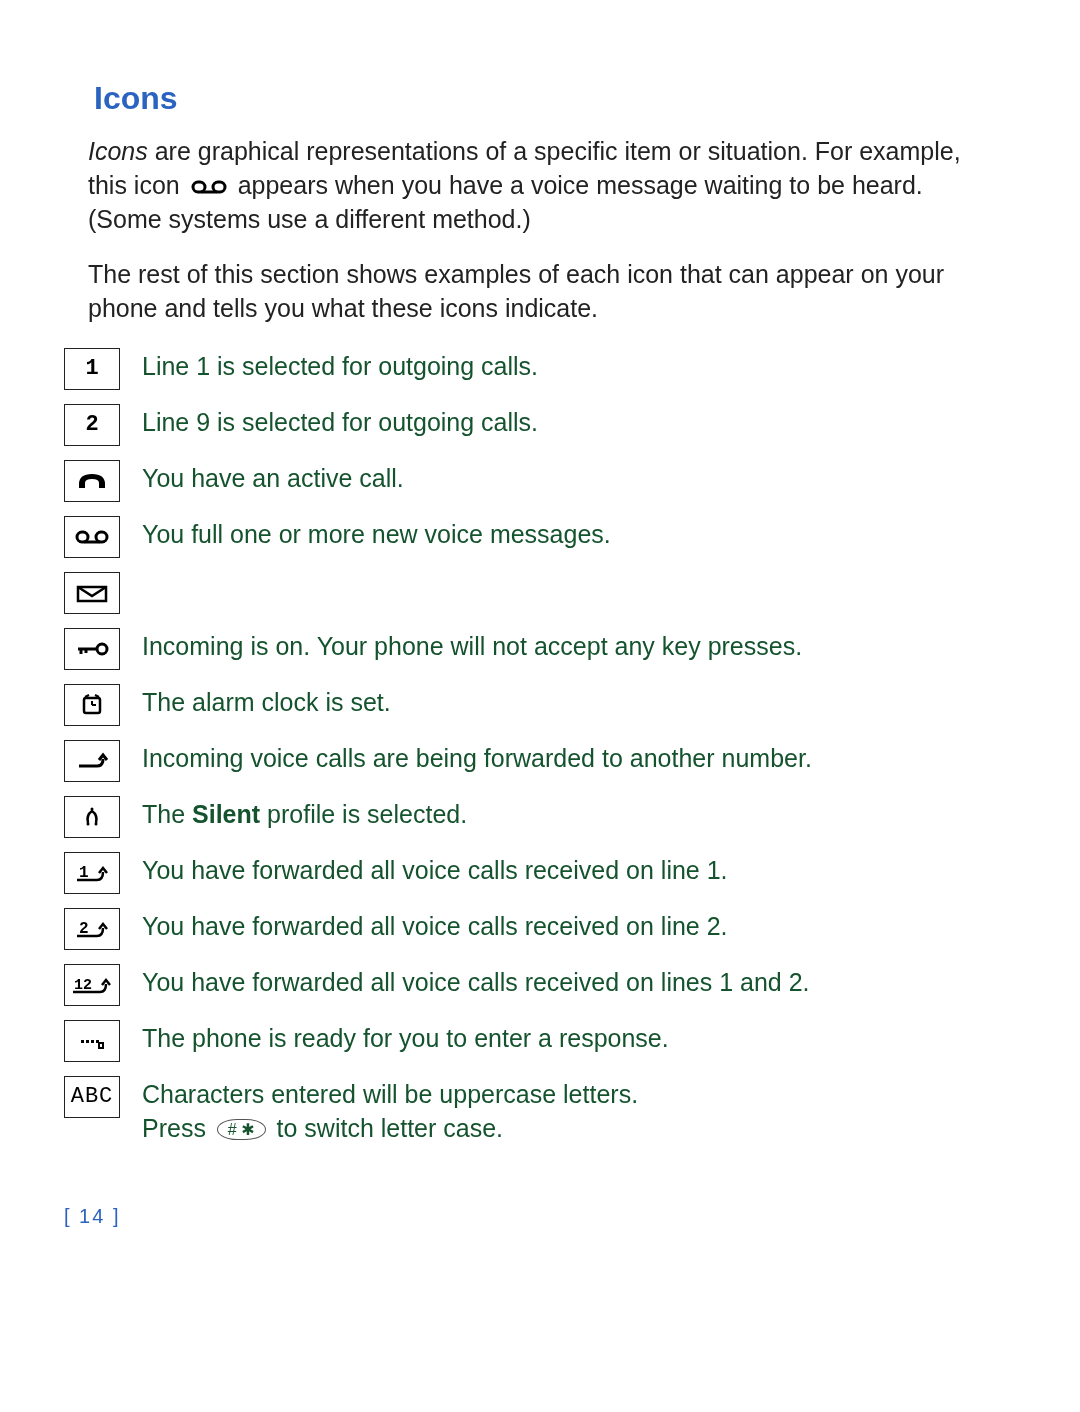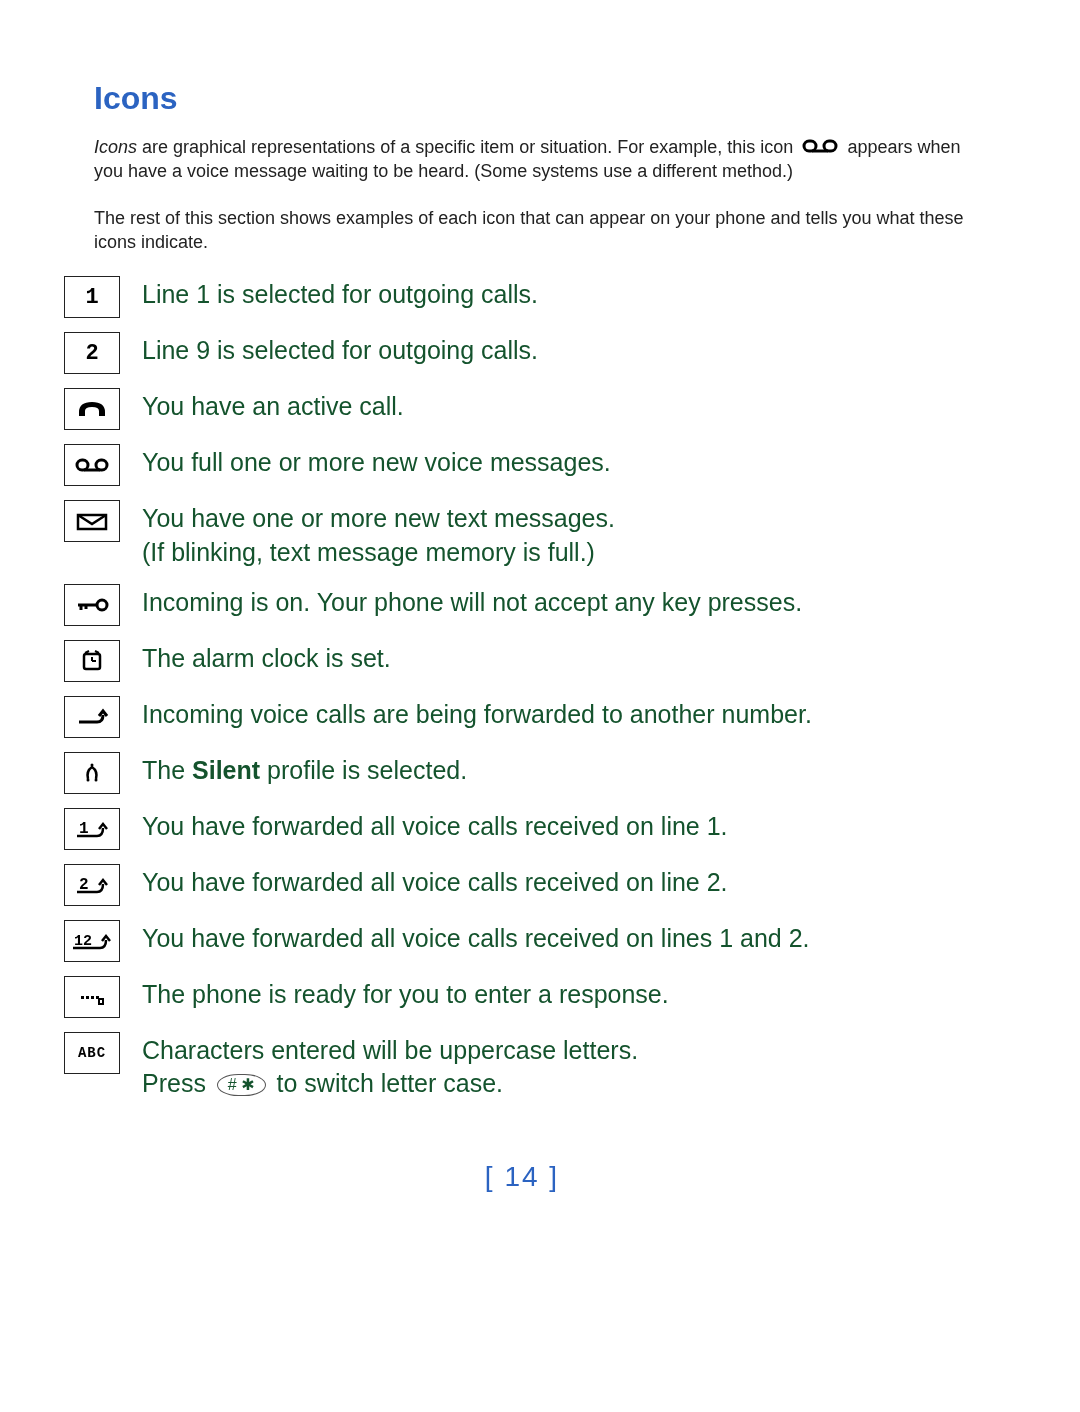--- a/index.html
+++ b/index.html
@@ -13,23 +13,23 @@
   .page {
     padding: 80px 100px 40px 64px;
   }
   .heading {
     color: #2b63c1;
     font-size: 32px;
     font-weight: 700;
     margin: 0 0 18px 30px;
   }
   .intro, .intro2 {
-    font-size: 18px;
+    font-size: 25px;
     line-height: 1.35;
-    margin: 0 0 22px 30px;
+    margin: 0 0 22px 24px;
     color: #222;
   }
   .intro .it { font-style: italic; }
   .inline-icon {
     display: inline-block;
     vertical-align: -2px;
     margin: 0 4px;
   }
   .icon-row {
     display: flex;
@@ -61,23 +61,22 @@
     display: inline-block;
     border: 1px solid #555;
     border-radius: 50% / 60%;
     padding: 0 10px;
     font-size: 16px;
     vertical-align: 2px;
     line-height: 1.2;
     margin: 0 4px;
   }
   .pagenum {
-    text-align: center;
     color: #2b63c1;
-    font-size: 28px;
+    font-size: 20px;
     margin-top: 60px;
     letter-spacing: 2px;
   }
   svg { display: block; }
 </style>
 </head>
 <body>
 
 <div class="page">
 
@@ -128,21 +127,20 @@
         </div>
         <div class="icon-desc">You full one or more new voice messages.</div>
       </div>
       <div class="icon-row">
         <div class="icon-cell">
           <svg width="34" height="20" viewBox="0 0 34 20">
             <rect x="3" y="4" width="28" height="14" fill="none" stroke="#000" stroke-width="2.5"></rect>
             <polyline points="3,4 17,13 31,4" fill="none" stroke="#000" stroke-width="2.5"></polyline>
           </svg>
         </div>
-        <div class="icon-desc">You have one or more new text messages.<br>(If blinking, text message memory is full.)</div>
       </div>
       <div class="icon-row">
         <div class="icon-cell">
           <svg width="34" height="18" viewBox="0 0 34 18">
             <circle cx="27" cy="9" r="5" fill="none" stroke="#000" stroke-width="3"></circle>
             <line x1="3" y1="9" x2="22" y2="9" stroke="#000" stroke-width="3"></line>
             <line x1="6" y1="9" x2="6" y2="14" stroke="#000" stroke-width="3"></line>
             <line x1="11" y1="9" x2="11" y2="13" stroke="#000" stroke-width="3"></line>
           </svg>
         </div>
@@ -221,21 +219,21 @@
             <rect x="9" y="8" width="3" height="3" fill="#000"></rect>
             <rect x="14" y="8" width="3" height="3" fill="#000"></rect>
             <rect x="19" y="8" width="3" height="3" fill="#000"></rect>
             <rect x="22" y="11" width="4" height="5" fill="none" stroke="#000" stroke-width="2"></rect>
           </svg>
         </div>
         <div class="icon-desc">The phone is ready for you to enter a response.</div>
       </div>
       <div class="icon-row">
         <div class="icon-cell">
-          <span style="font-family:Courier New,monospace;font-weight:700;font-size:14px;letter-spacing:1px">ABC</span>
+          <span style="font-family:Courier New,monospace;font-weight:400;font-size:22px;letter-spacing:1px">ABC</span>
         </div>
         <div class="icon-desc">Characters entered will be uppercase letters.<br>Press <span class="key"># ✱</span> to switch letter case.</div>
       </div>
     </div>
 
   <div class="pagenum">[ 14 ]</div>
 
 </div>
 
 </body></html>

